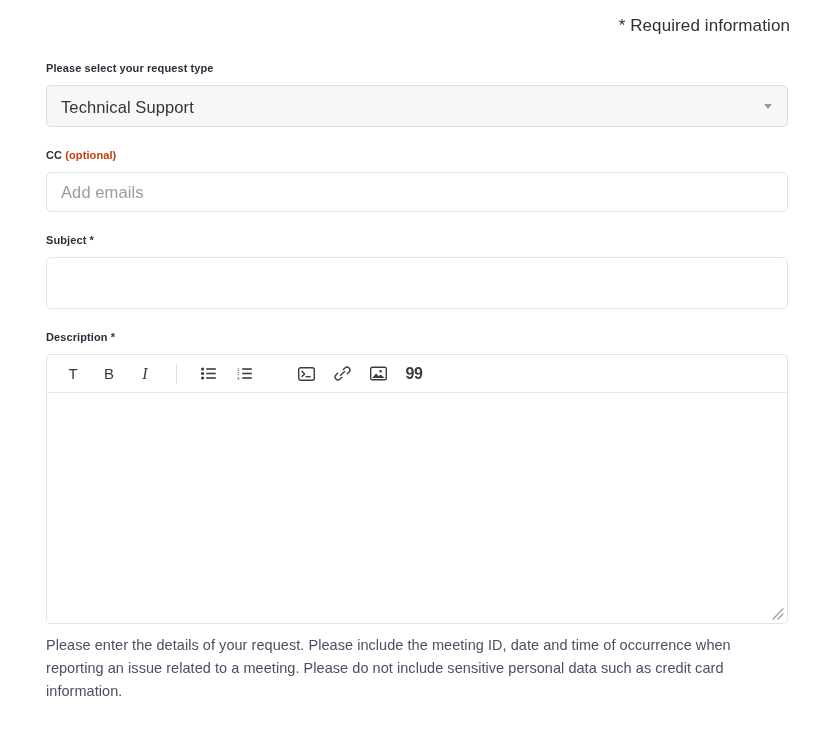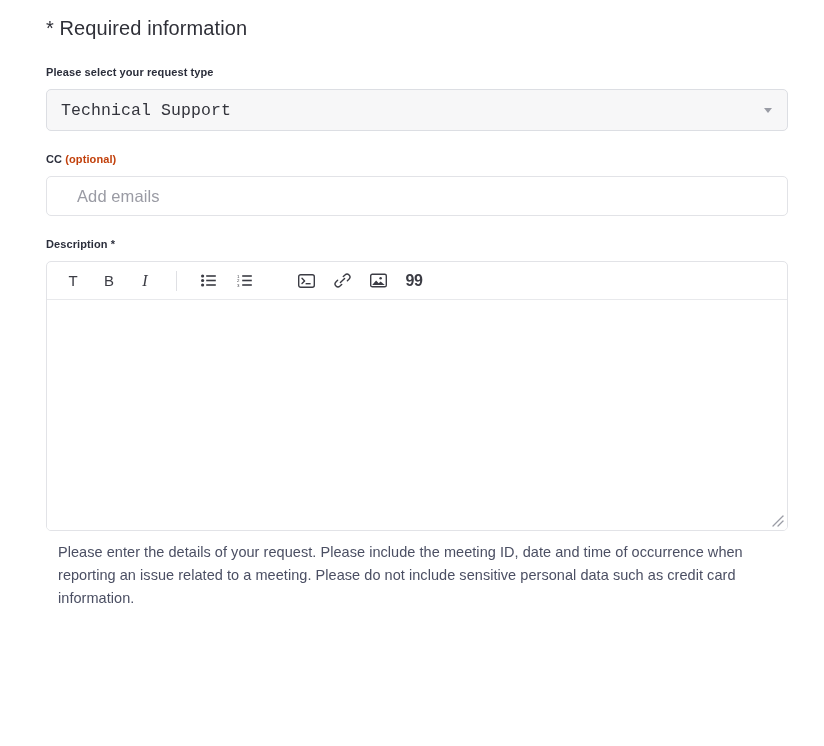--- a/index.html
+++ b/index.html
@@ -17,25 +17,26 @@
   }
 
   .form-wrap {
     padding: 16px 34px 0 46px;
     box-sizing: border-box;
     width: 824px;
   }
 
   
   .required-note {
-    font-size: 20px;
+    font-size: 17px;
     color: #2f3038;
     margin: 0 0 26px 0;
     line-height: 1.2;
     letter-spacing: 0.1px;
+    text-align: right;
   }
 
   
   .field {
     margin-bottom: 22px;
   }
   .field-label {
     display: block;
     font-size: 11px;
     font-weight: bold;
@@ -54,21 +55,20 @@
 
   
   .select-shell {
     position: relative;
     width: 742px;
     height: 42px;
     border: 1px solid #dcdee3;
     border-radius: 5px;
     background: #f7f7f8;
     box-sizing: border-box;
-    font-family: Liberation Mono, monospace;
   }
   .select-value {
     position: absolute;
     left: 14px;
     top: 0;
     height: 42px;
     line-height: 42px;
     font-size: 16.5px;
     color: #33343c;
     letter-spacing: 0.1px;
@@ -88,21 +88,21 @@
   .text-input {
     width: 742px;
     height: 40px;
     border: 1px solid #e2e3e7;
     border-radius: 5px;
     background: #ffffff;
     box-sizing: border-box;
     font-family: "Liberation Sans", sans-serif;
     font-size: 16.5px;
     color: #33343c;
-    padding: 0 30px;
+    padding: 0 14px;
     outline: none;
     letter-spacing: 0.1px;
   }
   .text-input::placeholder {
     color: #9a9ba4;
     opacity: 1;
   }
   .text-input.tall {
     height: 52px;
   }
@@ -187,21 +187,21 @@
     right: 3px;
     bottom: 3px;
     width: 14px;
     height: 14px;
     cursor: nwse-resize;
   }
 
   
   .helper-text {
     width: 742px;
-    margin: 10px 0 0 12px;
+    margin: 10px 0 0 0;
     font-size: 14.5px;
     line-height: 23px;
     color: #4b4f63;
     letter-spacing: 0.05px;
   }
 </style>
 </head>
 <body>
 
 <div class="form-wrap">
@@ -216,20 +216,26 @@
     </div>
   </div>
 
   <div class="field">
     <label class="field-label">
       <span>CC </span><span class="optional">(optional)</span>
     </label>
     <input class="text-input" type="text" placeholder="Add emails" style="">
   </div>
 
+  <div class="field">
+    <label class="field-label">
+      <span>Subject </span><span class="req-star">*</span>
+    </label>
+    <input class="text-input tall" type="text" placeholder="" style="">
+  </div>
 
   <div class="field">
     <label class="field-label">
       <span>Description </span><span class="req-star">*</span>
     </label>
 
     <div class="editor">
       <div class="editor-toolbar">
 
         <button class="tb-btn">

